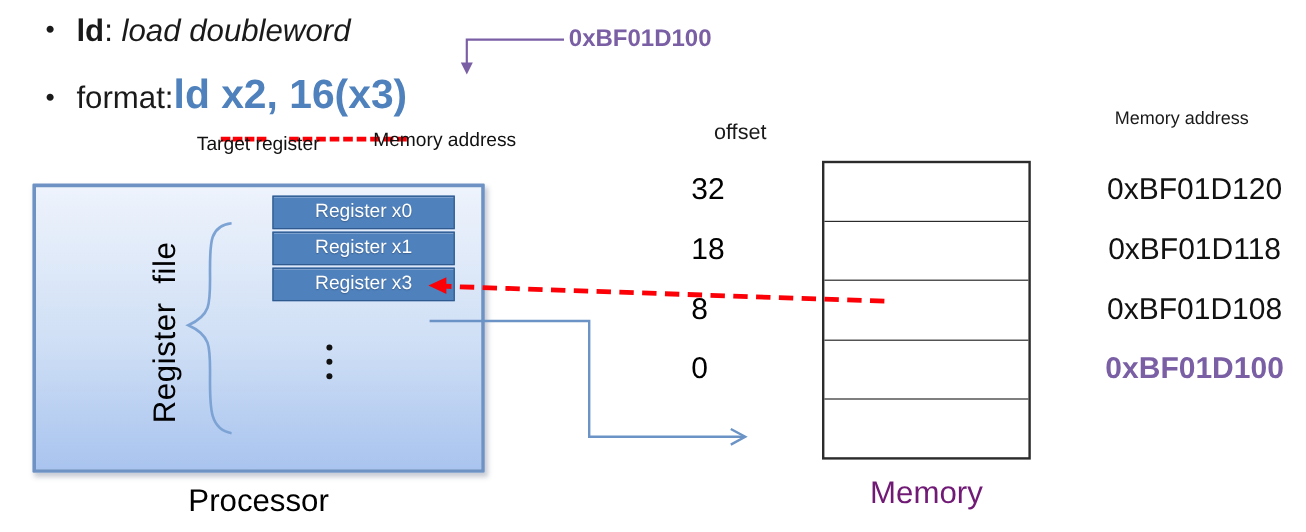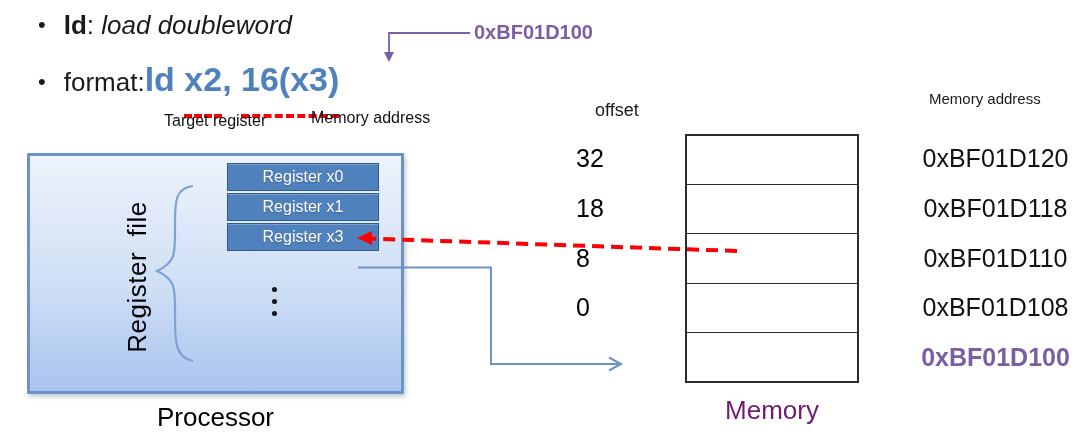--- a/index.html
+++ b/index.html
@@ -116,21 +116,20 @@
   <div id="memory-table" class="abs">
       <div class="mem-cell"></div>
       <div class="mem-cell"></div>
       <div class="mem-cell"></div>
       <div class="mem-cell"></div>
       <div class="mem-cell"></div>
     </div>
   <div id="address-col" class="abs">
       <div class="addr-row">0xBF01D120</div>
       <div class="addr-row">0xBF01D118</div>
-      <div class="addr-row">0xBF01D110</div>
       <div class="addr-row">0xBF01D108</div>
       <div class="addr-row highlight">0xBF01D100</div>
     </div>
   <div id="memory-label" class="abs">Memory</div>
 
   <svg id="arrow-overlay" class="abs" viewBox="0 0 1088 443" xmlns="http://www.w3.org/2000/svg">
 
     <g>
       <polyline points="470,33 389,33 389,53" fill="none" stroke="var(--purple)" stroke-width="1.8"></polyline>
       <polygon points="389,62 384,52 394,52" fill="var(--purple)"></polygon>

